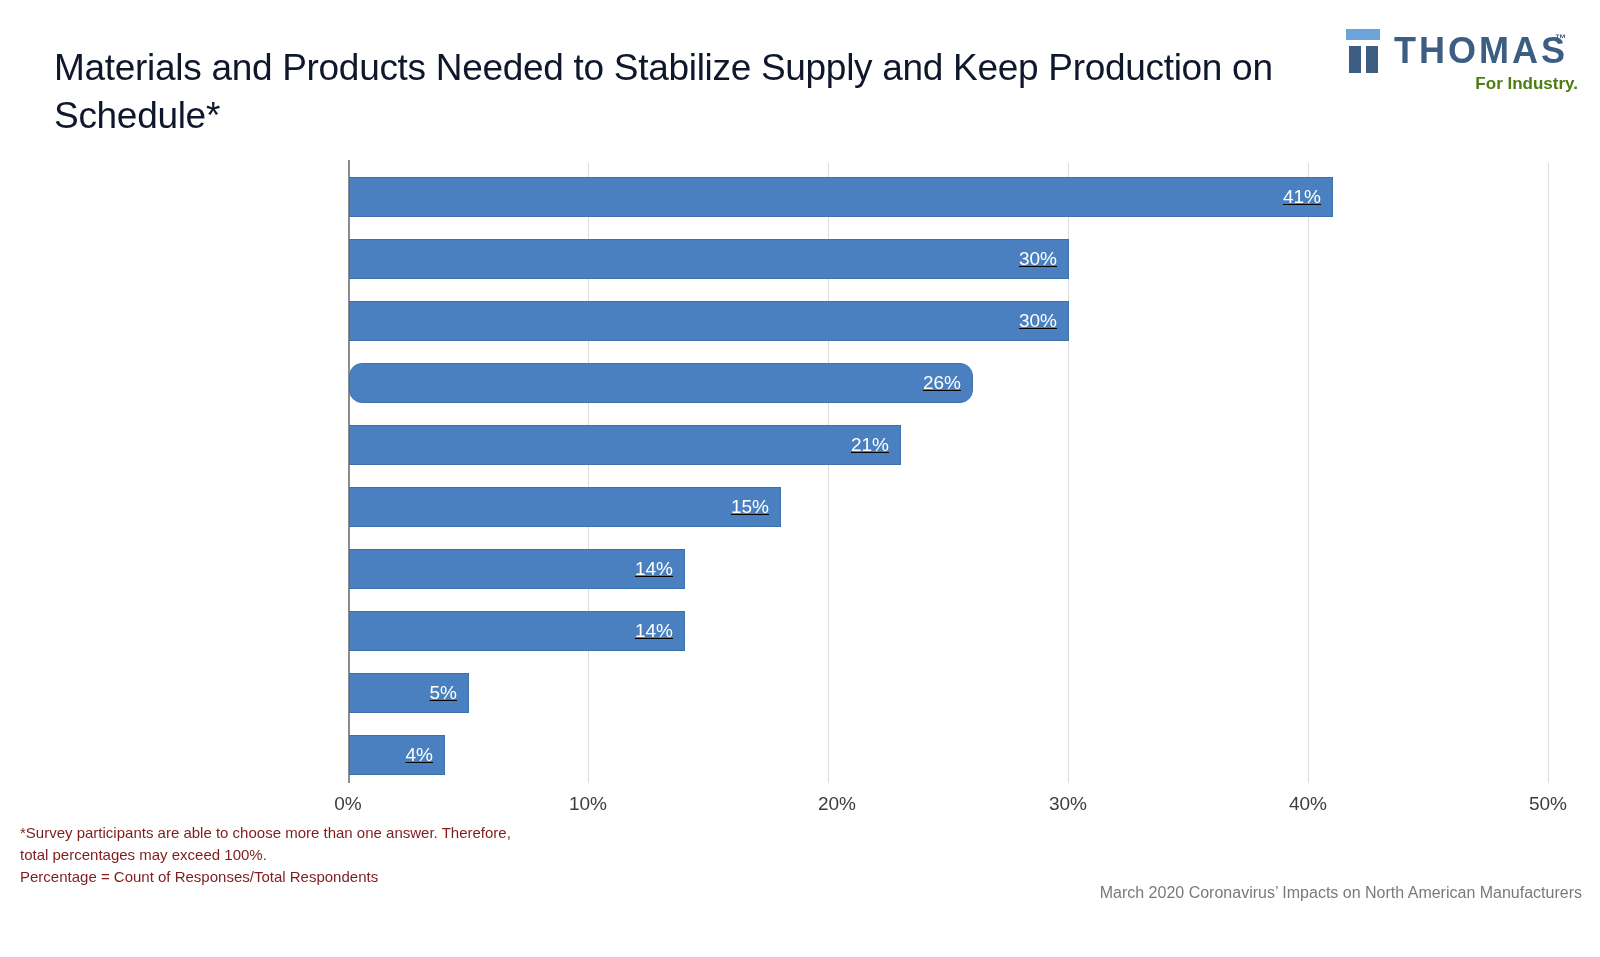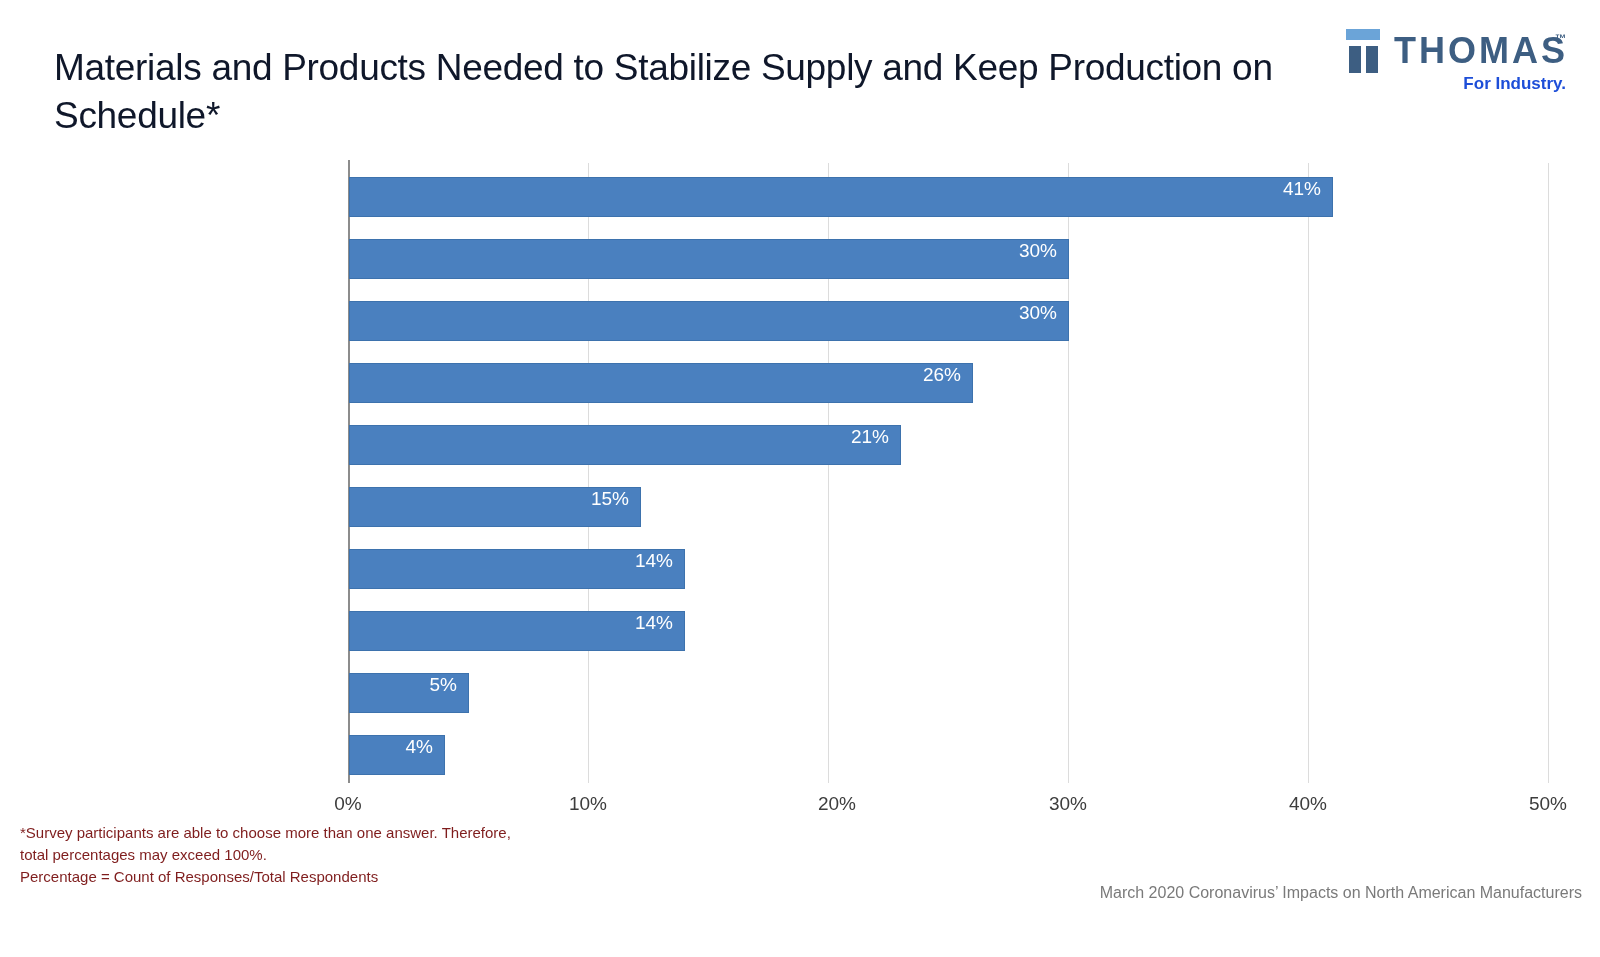--- a/index.html
+++ b/index.html
@@ -73,24 +73,24 @@
   .logo-tm {
     position: absolute;
     left: 213px;
     top: 6px;
     font-size: 11px;
     color: #3d5e82;
     font-weight: bold;
   }
   .logo-tag {
     position: absolute;
-    right: 16px;
+    right: 4px;
     top: 48px;
     font-size: 17px;
-    color: #1d4ed8;
+    color: #4d7c0f;
     font-weight: bold;
   }
 
   
   .plot-wrap {
     position: absolute;
     left: 0;
     top: 0;
     width: 1600px;
     height: 957px;
@@ -131,21 +131,23 @@
   }
   .bar {
     position: absolute;
     left: 349px;
     top: 11px;
     height: 40px;
     background: #4a80bf;
     border: 1px solid #3d72ad;
     box-sizing: border-box;
     display: flex;
+    align-items: center;
     justify-content: flex-end;
+    text-decoration: underline;
   }
   .bar-value {
     font-size: 19px;
     color: #ffffff;
     padding-right: 11px;
     white-space: nowrap;
   }
 
   
   .footnote {
@@ -210,31 +212,31 @@
         <div class="bar" style="width: 720px;">
           <span class="bar-value">30%</span>
         </div>
       </div>
       <div class="row">
         <div class="bar" style="width: 720px;">
           <span class="bar-value">30%</span>
         </div>
       </div>
       <div class="row">
-        <div class="bar" style="width: 624px;">
+        <div class="bar" style="width: 624px; border-radius: 13px;">
           <span class="bar-value">26%</span>
         </div>
       </div>
       <div class="row">
         <div class="bar" style="width: 552px;">
           <span class="bar-value">21%</span>
         </div>
       </div>
       <div class="row">
-        <div class="bar" style="width: 292px;">
+        <div class="bar" style="width: 432px;">
           <span class="bar-value">15%</span>
         </div>
       </div>
       <div class="row">
         <div class="bar" style="width: 336px;">
           <span class="bar-value">14%</span>
         </div>
       </div>
       <div class="row">
         <div class="bar" style="width: 336px;">

